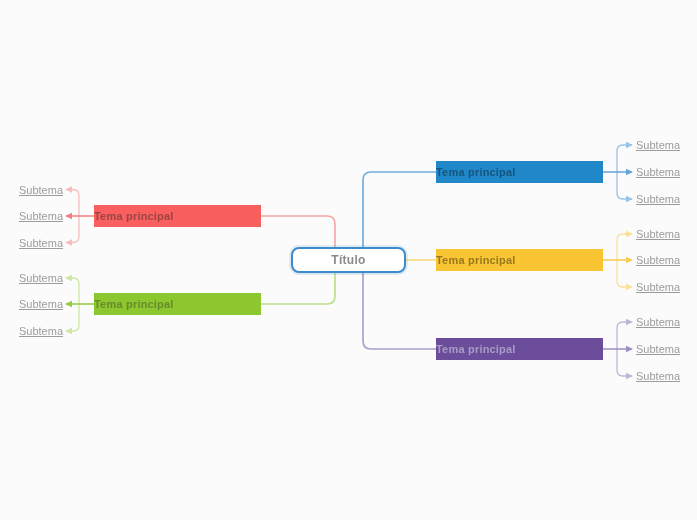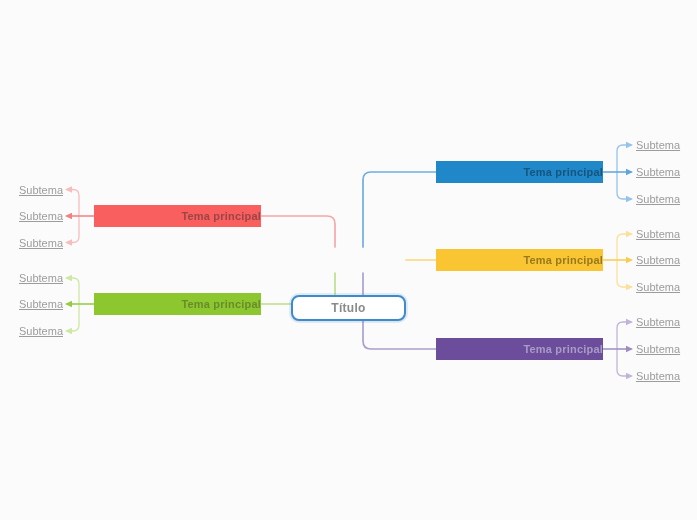--- a/index.html
+++ b/index.html
@@ -11,21 +11,21 @@
   }
   .wires { position:absolute; left:0; top:0; }
   .wires path { fill:none; stroke-linecap:round; }
   .wires path.main { stroke-width:1.7; }
   .wires path.twig { stroke-width:1.3; }
 
   .topic {
     position:absolute;
     height:22px; line-height:22px;
     width:167px;
-    text-align:right;
+    text-align:left;
     font-size:11px; font-weight:bold;
     letter-spacing:.2px;
     cursor:pointer;
   }
   .root-topic {
     position:absolute;
     left:291px; top:247px;
     width:111px; height:22px; line-height:22px;
     text-align:center;
     font-size:12px; font-weight:bold;
@@ -83,21 +83,21 @@
     <polygon class="arrow" points="633,260 626,256.8 626,263.2" fill="#F7CC52"></polygon>
     <polygon class="arrow" points="633,287 626,283.8 626,290.2" fill="#FAE098"></polygon>
 
     <path class="twig" d="M631 322 H623 Q617 322 617 328 V370 Q617 376 623 376 H631" stroke="#C0B5D8"></path>
     <path class="twig" d="M603 349 H631" stroke="#9C8EC1"></path>
     <polygon class="arrow" points="633,322 626,318.8 626,325.2" fill="#C0B5D8"></polygon>
     <polygon class="arrow" points="633,349 626,345.8 626,352.2" fill="#9C8EC1"></polygon>
     <polygon class="arrow" points="633,376 626,372.8 626,379.2" fill="#C0B5D8"></polygon>
   </svg>
 
-  <div class="root-topic" style="border-color: rgb(62, 139, 203); color: rgb(138, 138, 138); background-color: rgb(255, 255, 255); margin-top: 48px;">Título</div>
+  <div class="root-topic" style="border-color: rgb(62, 139, 203); color: rgb(138, 138, 138); background-color: rgb(255, 255, 255);">Título</div>
 
   <div class="topic" style="left: 94px; top: 205px; background-color: rgb(250, 95, 95); color: rgb(155, 69, 69);">Tema principal</div>
   <div class="topic" style="left: 94px; top: 293px; background-color: rgb(141, 199, 47); color: rgb(104, 140, 44);">Tema principal</div>
   <div class="topic" style="left: 436px; top: 161px; background-color: rgb(32, 136, 200); color: rgb(21, 85, 126);">Tema principal</div>
   <div class="topic" style="left: 436px; top: 249px; background-color: rgb(249, 197, 50); color: rgb(153, 121, 31);">Tema principal</div>
   <div class="topic" style="left: 436px; top: 338px; background-color: rgb(107, 77, 155); color: rgb(168, 156, 197);">Tema principal</div>
 
   <div class="subtopic left" style="left: 8px; top: 183px; color: rgb(156, 156, 156);">Subtema</div>
   <div class="subtopic left" style="left: 8px; top: 209px; color: rgb(156, 156, 156);">Subtema</div>
   <div class="subtopic left" style="left: 8px; top: 236px; color: rgb(156, 156, 156);">Subtema</div>

